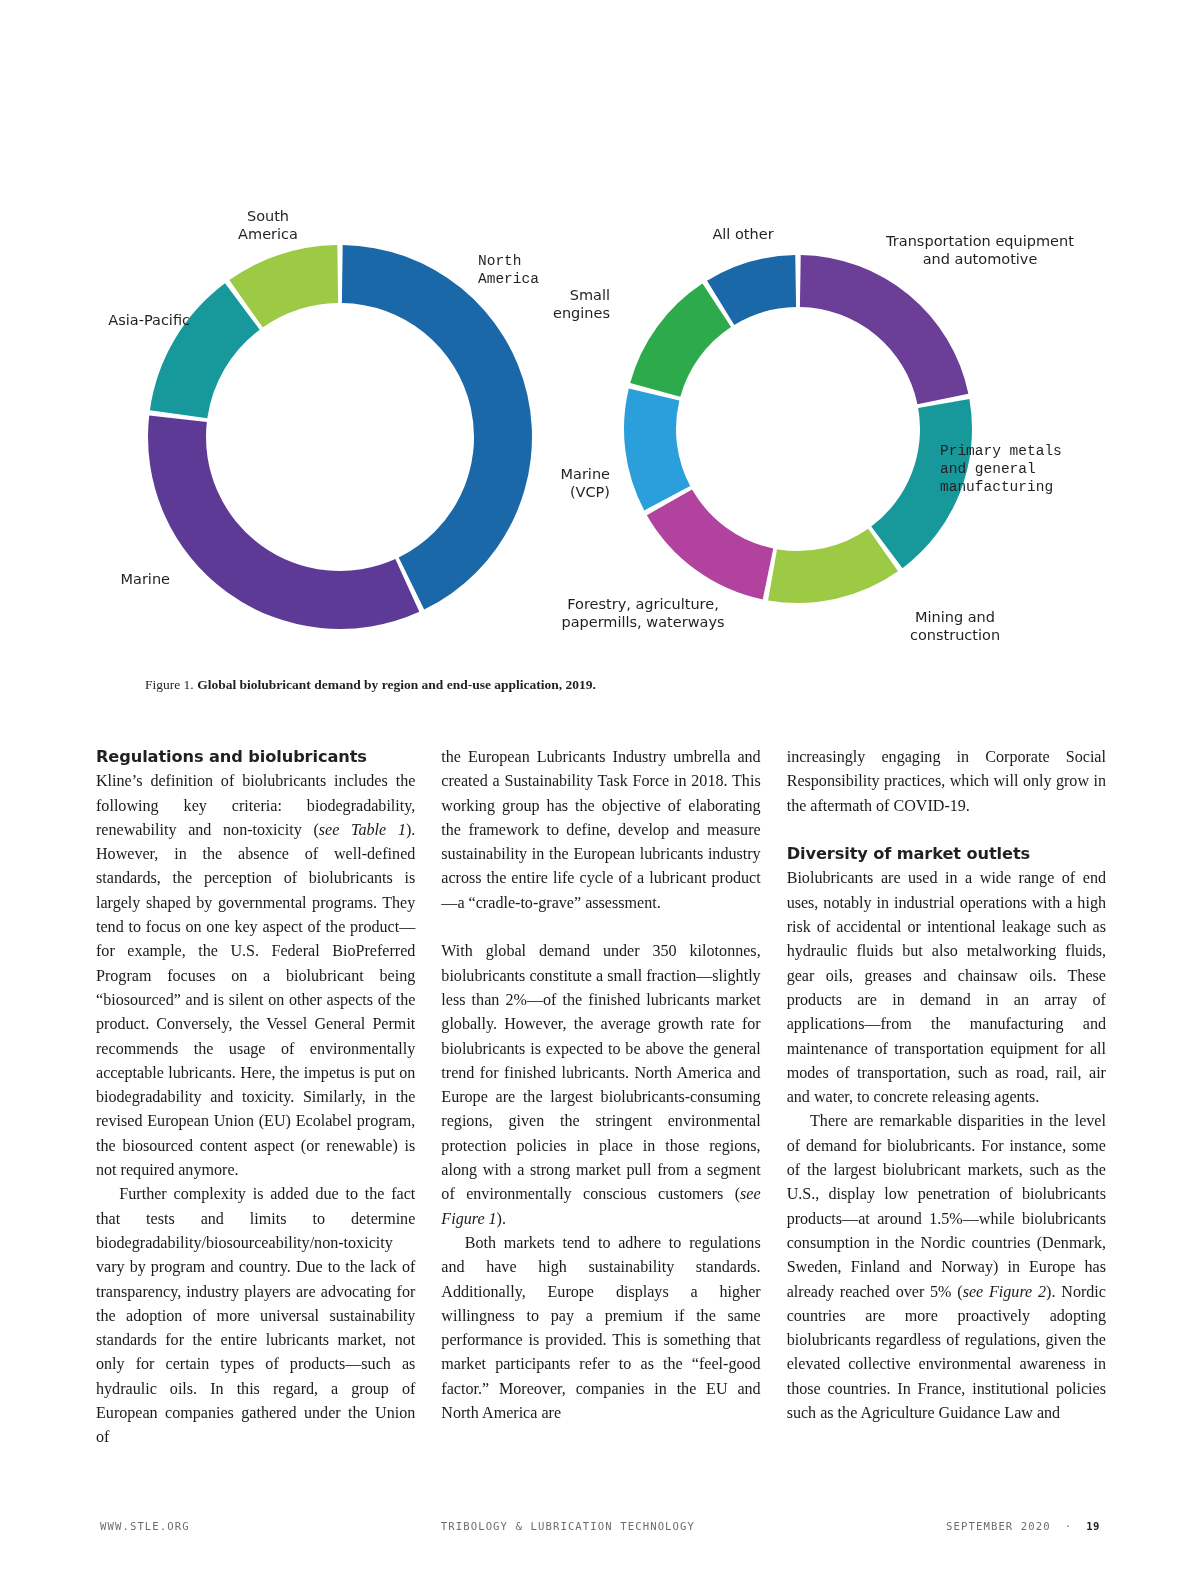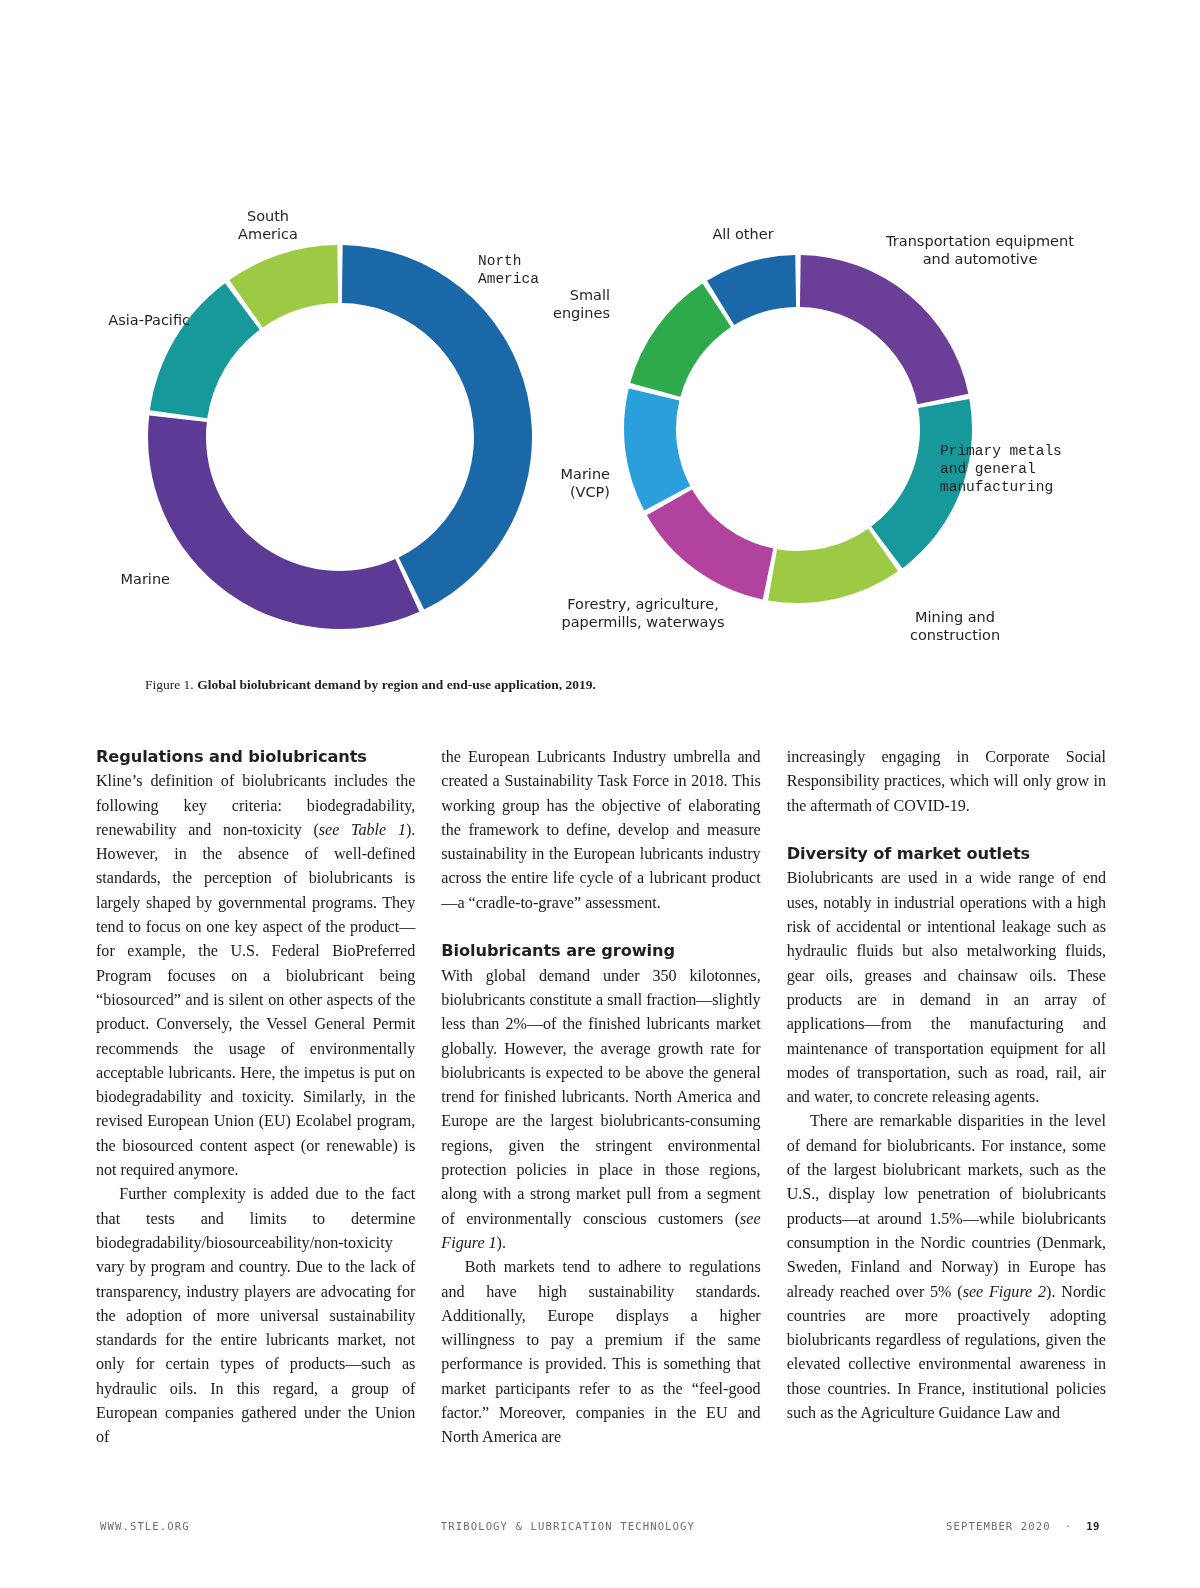--- a/index.html
+++ b/index.html
@@ -155,21 +155,20 @@
 
     <div class="col">
       <h3>Regulations and biolubricants</h3>
       <p><span class="ptext">Kline’s definition of biolubricants includes the following key criteria: biodegradability, renewability and non-toxicity (<em>see Table 1</em>). However, in the absence of well-defined standards, the perception of biolubricants is largely shaped by governmental programs. They tend to focus on one key aspect of the product—for example, the U.S. Federal BioPreferred Program focuses on a biolubricant being “biosourced” and is silent on other aspects of the product. Conversely, the Vessel General Permit recommends the usage of environmentally acceptable lubricants. Here, the impetus is put on biodegradability and toxicity. Similarly, in the revised European Union (EU) Ecolabel program, the biosourced content aspect (or renewable) is not required anymore.</span></p>
       <p class="indent"><span class="ptext">Further complexity is added due to the fact that tests and limits to determine biodegradability/biosourceability/non-toxicity vary by program and country. Due to the lack of transparency, industry players are advocating for the adoption of more universal sustainability standards for the entire lubricants market, not only for certain types of products—such as hydraulic oils. In this regard, a group of European companies gathered under the Union of</span></p>
     </div>
 
     <div class="col">
       <p><span class="ptext">the European Lubricants Industry umbrella and created a Sustainability Task Force in 2018. This working group has the objective of elaborating the framework to define, develop and measure sustainability in the European lubricants industry across the entire life cycle of a lubricant product—a “cradle-to-grave” assessment.</span></p>
       <div class="spacer"></div>
-      <h3>Biolubricants are growing</h3>
       <p><span class="ptext">With global demand under 350 kilotonnes, biolubricants constitute a small fraction—slightly less than 2%—of the finished lubricants market globally. However, the average growth rate for biolubricants is expected to be above the general trend for finished lubricants. North America and Europe are the largest biolubricants-consuming regions, given the stringent environmental protection policies in place in those regions, along with a strong market pull from a segment of environmentally conscious customers (<em>see Figure 1</em>).</span></p>
       <p class="indent"><span class="ptext">Both markets tend to adhere to regulations and have high sustainability standards. Additionally, Europe displays a higher willingness to pay a premium if the same performance is provided. This is something that market participants refer to as the “feel-good factor.” Moreover, companies in the EU and North America are</span></p>
     </div>
 
     <div class="col">
       <p><span class="ptext">increasingly engaging in Corporate Social Responsibility practices, which will only grow in the aftermath of COVID-19.</span></p>
       <div class="spacer"></div>
       <h3>Diversity of market outlets</h3>
       <p><span class="ptext">Biolubricants are used in a wide range of end uses, notably in industrial operations with a high risk of accidental or intentional leakage such as hydraulic fluids but also metalworking fluids, gear oils, greases and chainsaw oils. These products are in demand in an array of applications—from the manufacturing and maintenance of transportation equipment for all modes of transportation, such as road, rail, air and water, to concrete releasing agents.</span></p>
       <p class="indent"><span class="ptext">There are remarkable disparities in the level of demand for biolubricants. For instance, some of the largest biolubricant markets, such as the U.S., display low penetration of biolubricants products—at around 1.5%—while biolubricants consumption in the Nordic countries (Denmark, Sweden, Finland and Norway) in Europe has already reached over 5% (<em>see Figure 2</em>). Nordic countries are more proactively adopting biolubricants regardless of regulations, given the elevated collective environmental awareness in those countries. In France, institutional policies such as the Agriculture Guidance Law and</span></p>

